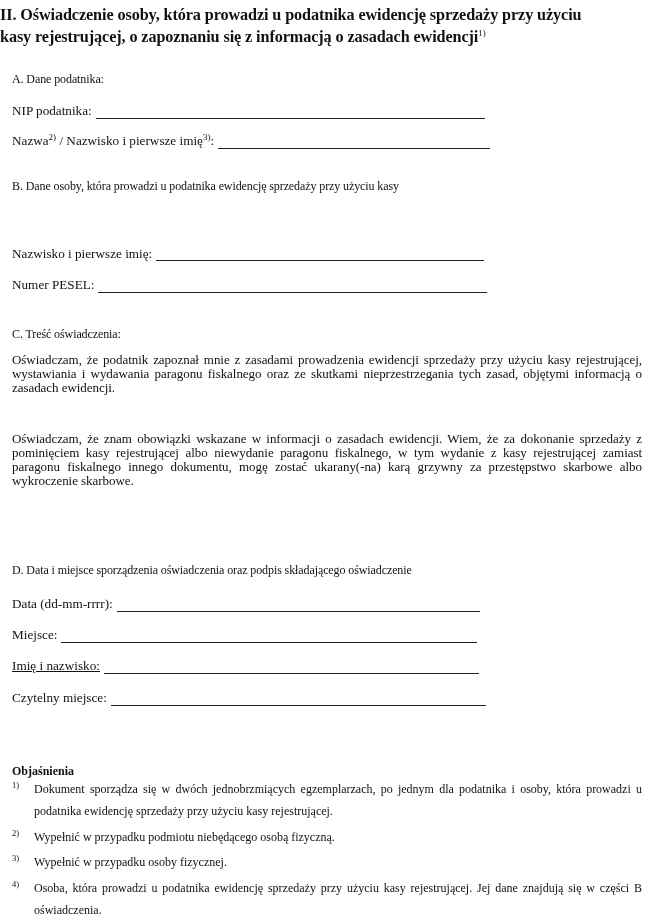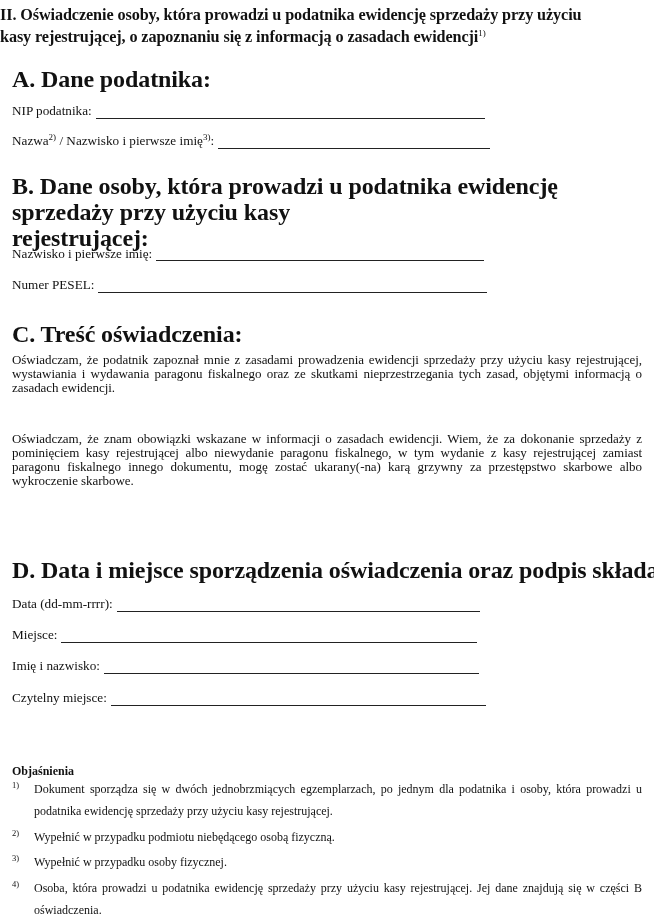--- a/index.html
+++ b/index.html
@@ -8,21 +8,21 @@
       font-family: "Liberation Serif", serif; color: #111111;
     }
     .title {
       position: absolute; left: 0; top: 4px; width: 654px;
       font-weight: bold; font-size: 16.2px; line-height: 22px;
       letter-spacing: -0.1px;
     }
     sup { font-size: 9px; line-height: 0; vertical-align: super; font-weight: normal; }
     .title sup { font-weight: normal; }
     .h2 {
-      position: absolute; left: 12px; font-weight: bold; font-size: 24px; line-height: 26px;
+      position: absolute; left: 12px; font-weight: normal; font-size: 12px; line-height: 26px;
       letter-spacing: -0.1px;
     }
     .field {
       position: absolute; left: 12px; font-size: 13.2px; line-height: 16px;
       display: flex; align-items: flex-end; white-space: nowrap;
     }
     .field .line {
       display: inline-block; border-bottom: 1px solid #222; height: 12px; margin-left: 4px;
     }
     .para {
@@ -54,21 +54,20 @@
   <span class="line" style="width:389px;"></span>
 </div>
 
 <div class="field" style="top:133px;">
   <span><span>Nazwa</span><sup>2)</sup><span> / Nazwisko i pierwsze imię</span><sup>3)</sup><span>:</span></span>
   <span class="line" style="width:272px;"></span>
 </div>
 
 <div class="h2" style="top:173px; width:640px;">
   <div>B. Dane osoby, która prowadzi u podatnika ewidencję sprzedaży przy użyciu kasy</div>
-  <div>rejestrującej:</div>
 </div>
 
 <div class="field" style="top:246px;align-items:center;">
   <span>Nazwisko i pierwsze imię:</span>
   <span class="line" style="width:328px;"></span>
 </div>
 
 <div class="field" style="top:277px;">
   <span>Numer PESEL:</span>
   <span class="line" style="width:389px;"></span>
@@ -84,21 +83,21 @@
 <div class="field" style="top:596px;">
   <span>Data (dd-mm-rrrr):</span>
   <span class="line" style="width:363px;"></span>
 </div>
 
 <div class="field" style="top:627px;">
   <span>Miejsce:</span>
   <span class="line" style="width:416px;"></span>
 </div>
 
-<div class="field" style="top:658px;">
+<div class="field" style="top:658px;text-decoration:underline;">
   <span>Imię i nazwisko:</span>
   <span class="line" style="width:375px;"></span>
 </div>
 
 <div class="field" style="top:690px;">
   <span>Czytelny miejsce:</span>
   <span class="line" style="width:375px;"></span>
 </div>
 
 <div class="notes-title">Objaśnienia</div>

